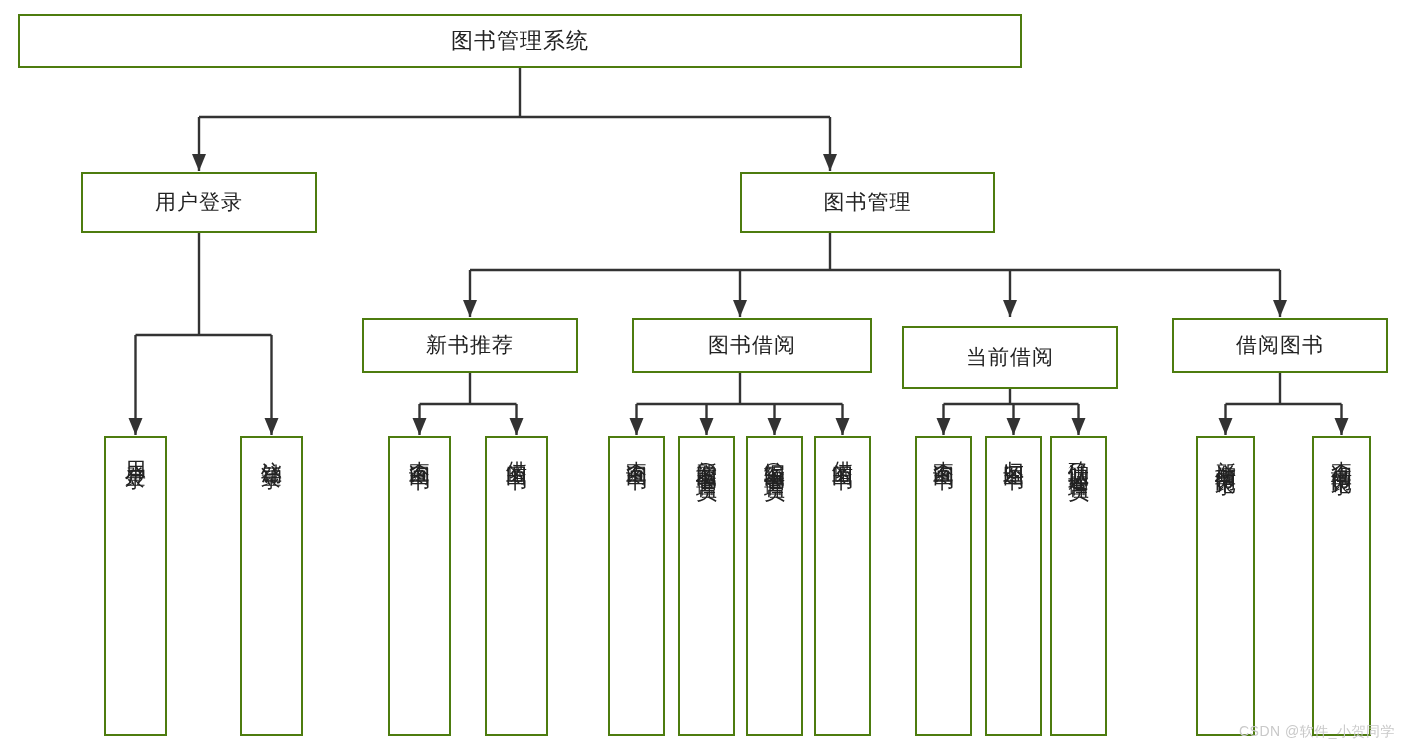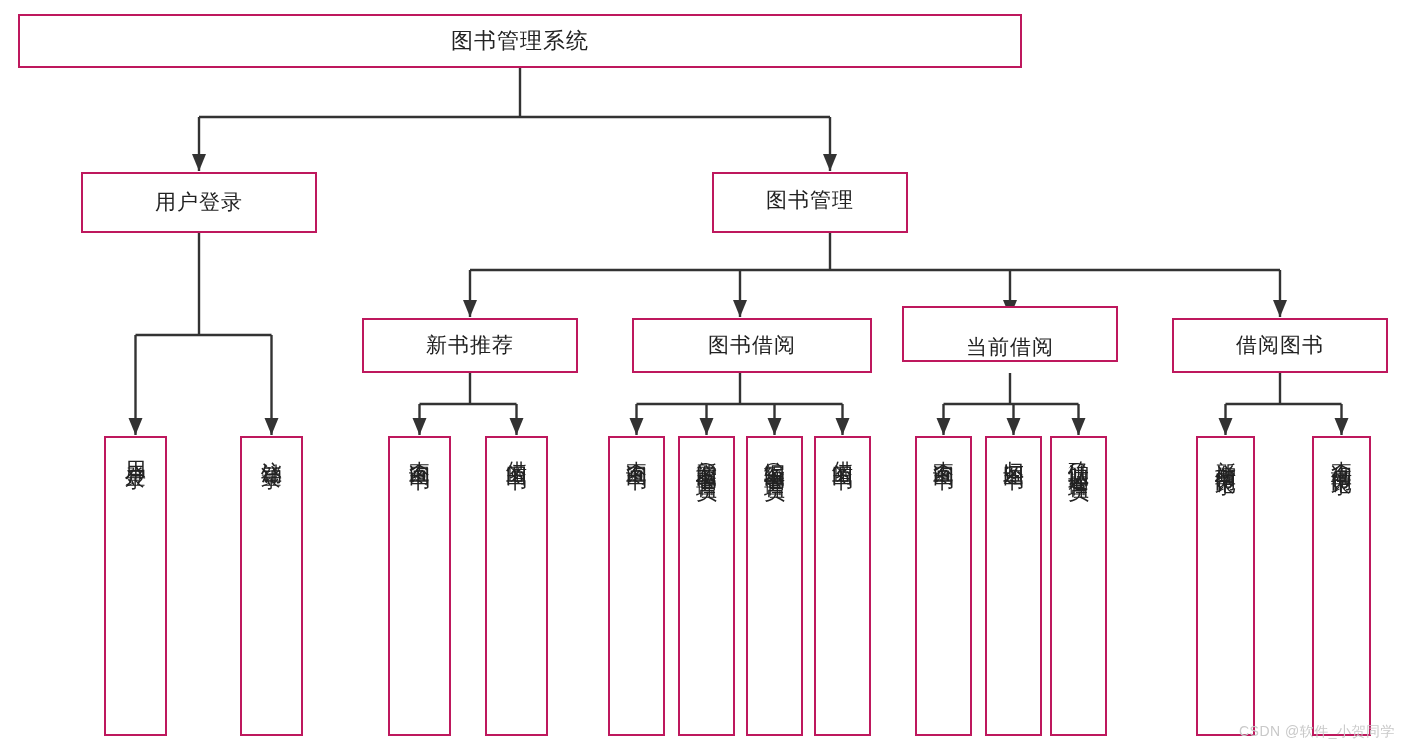--- a/index.html
+++ b/index.html
@@ -4,21 +4,21 @@
 <style>
   html,body{margin:0;padding:0;background:#ffffff;}
   body{
     font-family:"Liberation Sans","DejaVu Sans",sans-serif;
     width:1405px;height:747px;overflow:hidden;position:relative;
   }
   #diagram-root{position:relative;width:1405px;height:747px;background:#fff;}
   .node{
     position:absolute;
     background:#ffffff;
-    border:2px solid #be185d;
+    border:2px solid #4d7c0f;
     box-sizing:border-box;
     display:flex;
     align-items:center;
     justify-content:center;
     color:#1a1a1a;
   }
   .node-label{
     font-size:21px;
     line-height:1.25;
     letter-spacing:1px;
@@ -107,30 +107,30 @@
       <line x1="1341.5" y1="404" x2="1341.5" y2="435"></line>
       <polygon points="1334.5,418 1348.5,418 1341.5,435"></polygon>
     </svg>
   <div id="nodes-layer">
       <div class="node root" style="left: 18px; top: 14px; width: 1004px; height: 54px;">
         <span class="node-label">图书管理系统</span>
       </div>
       <div class="node level1" style="left: 81px; top: 172px; width: 236px; height: 61px;">
         <span class="node-label">用户登录</span>
       </div>
-      <div class="node level1" style="left: 712px; top: 172px; width: 196px; height: 61px; font-family: Liberation Mono, monospace;">
+      <div class="node level1" style="left: 740px; top: 172px; width: 255px; height: 61px;">
         <span class="node-label">图书管理</span>
       </div>
       <div class="node level2" style="left: 362px; top: 318px; width: 216px; height: 55px;">
         <span class="node-label">新书推荐</span>
       </div>
       <div class="node level2" style="left: 632px; top: 318px; width: 240px; height: 55px;">
         <span class="node-label">图书借阅</span>
       </div>
-      <div class="node level2" style="left: 902px; top: 306px; width: 216px; height: 56px; align-items: flex-end;">
+      <div class="node level2" style="left: 902px; top: 326px; width: 216px; height: 63px;">
         <span class="node-label">当前借阅</span>
       </div>
       <div class="node level2" style="left: 1172px; top: 318px; width: 216px; height: 55px;">
         <span class="node-label">借阅图书</span>
       </div>
       <div class="node leaf" style="left: 104px; top: 436px; width: 63px; height: 300px;">
         <span class="node-label">用户登录</span>
       </div>
       <div class="node leaf" style="left: 240px; top: 436px; width: 63px; height: 300px;">
         <span class="node-label">注销登录</span>

